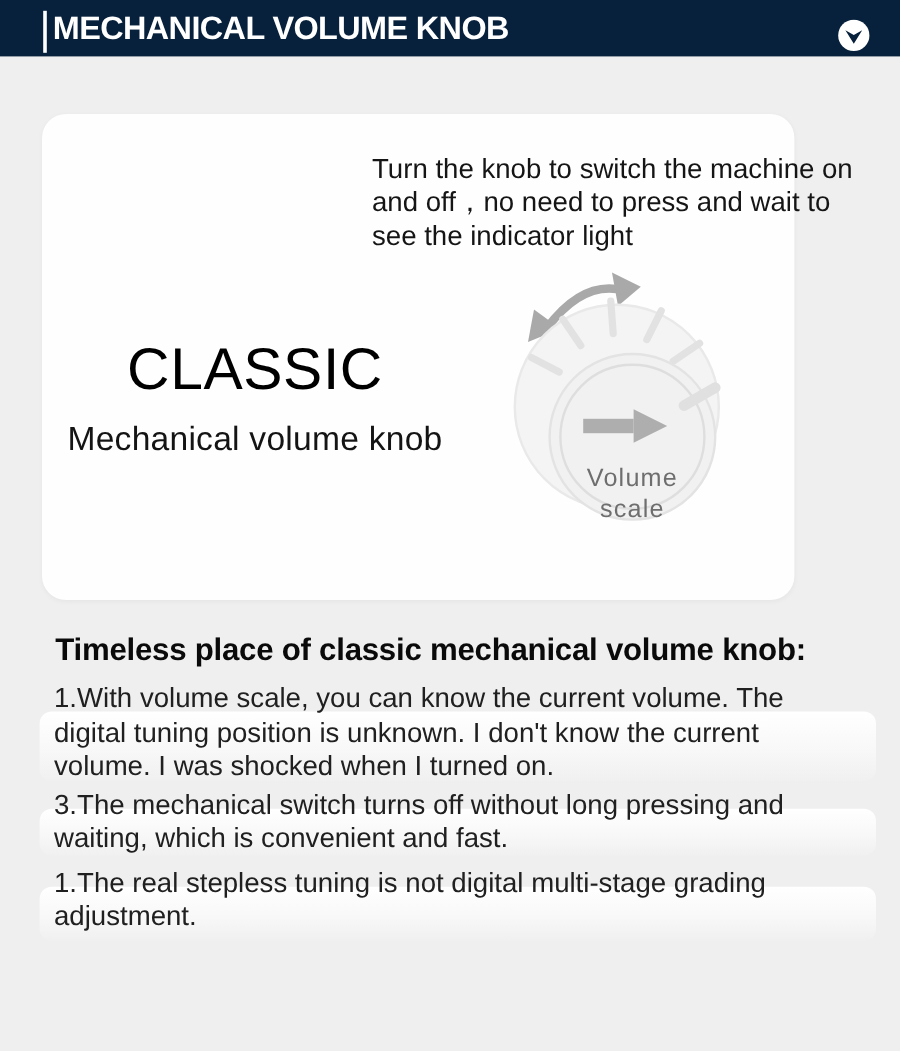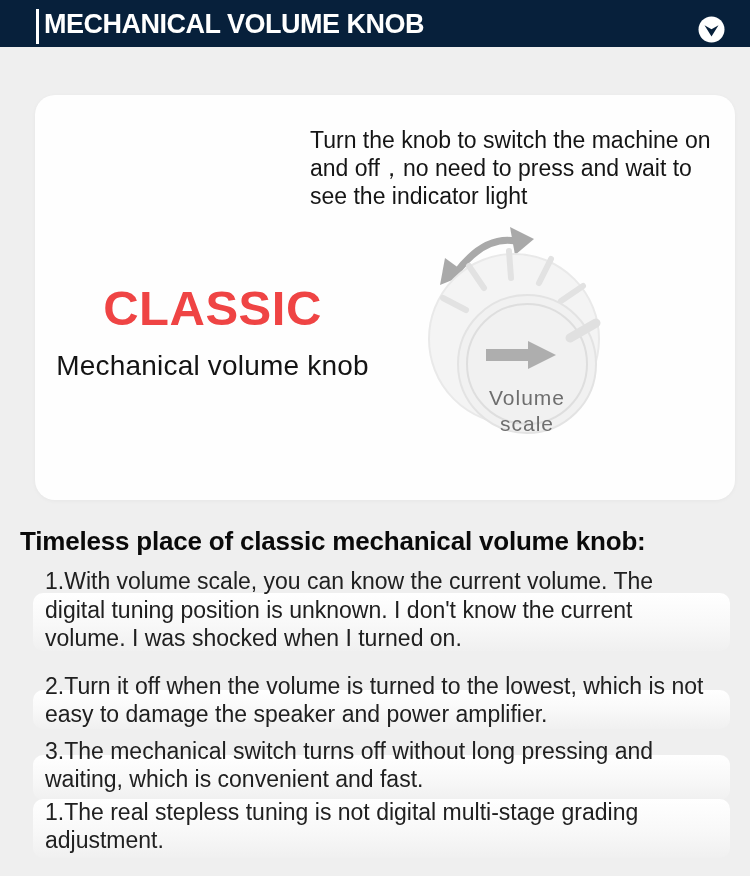--- a/index.html
+++ b/index.html
@@ -35,56 +35,56 @@
   .scroll-btn {
     position: absolute; left: 698px; top: 16px;
     width: 27px; height: 27px;
     padding: 0; border: none; background: transparent; cursor: pointer;
   }
   .scroll-btn svg { display: block; }
 
   
   .hero-card {
     position: absolute; left: 35px; top: 95px;
-    width: 700px; height: 405px;
+    width: 627px; height: 405px;
     background: #fefefe;
     border-radius: 20px;
     box-shadow: 0 1px 4px rgba(0,0,0,0.04);
   }
   .hero-caption {
     position: absolute; left: 275px; top: 31px;
     width: 402px;
     margin: 0;
     font-size: 23px; line-height: 28px;
     color: #151515;
   }
   .brand-block {
     position: absolute; left: 0; top: 185px;
     width: 355px; text-align: center;
   }
   .brand-title {
     margin: 0;
-    font-size: 49px; font-weight: bold;
+    font-size: 49px; font-weight: normal;
     letter-spacing: 0.5px;
-    color: #ef4444;
+    color: #000000;
   }
   .brand-subtitle {
     margin: 14px 0 0 0;
     font-size: 28px; font-weight: normal;
     color: #141414;
     letter-spacing: 0.2px;
   }
   .knob-illustration {
     position: absolute; left: 385px; top: 118px;
     width: 220px; height: 256px;
   }
 
   
   .benefits-heading {
-    position: absolute; left: 20px; top: 526px;
+    position: absolute; left: 46px; top: 526px;
     margin: 0;
     font-size: 26px; font-weight: bold;
     letter-spacing: -0.2px;
     color: #0a0a0a;
   }
   .benefits-list {
     position: absolute; left: 45px; top: 567px;
     width: 660px;
     margin: 0; padding: 0; list-style: none;
   }
@@ -94,21 +94,21 @@
     color: #202020;
   }
   .benefit .txt { position: relative; z-index: 1; }
   .benefit::before {
     content: "";
     position: absolute; left: -12px; right: -25px;
     border-radius: 10px;
     background: linear-gradient(180deg, #ffffff 0%, #f8f8f8 55%, #f0f0f0 100%);
     z-index: 0;
   }
-  .benefit:nth-child(1) { margin-bottom: 19px; }
+  .benefit:nth-child(1) { margin-bottom: 3px; }
   .benefit:nth-child(2) { margin-bottom: 8px; }
   .benefit:nth-child(3) { margin-bottom: 4px; }
   .benefit:nth-child(1)::before { top: 26px; bottom: 2px; }
   .benefit:nth-child(2)::before { top: 18px; bottom: 0px; }
   .benefit:nth-child(3)::before { top: 18px; bottom: -6px; }
   .benefit:nth-child(4)::before { top: 1px;  bottom: -3px; }
 </style>
 </head>
 <body>
 
@@ -168,21 +168,18 @@
   </svg>
 </div>
 
 <h3 class="benefits-heading">Timeless place of classic mechanical volume knob:</h3>
 
 <ul class="benefits-list">
   <li class="benefit">
     <span class="txt">1.With volume scale, you can know the current volume. The digital tuning position is unknown. I don't know the current volume. I was shocked when I turned on.</span>
   </li>
   <li class="benefit">
-    <span class="txt">2.Turn it off when the volume is turned to the lowest, which is not easy to damage the speaker and power amplifier.</span>
-  </li>
-  <li class="benefit">
     <span class="txt">3.The mechanical switch turns off without long pressing and waiting, which is convenient and fast.</span>
   </li>
   <li class="benefit">
     <span class="txt">1.The real stepless tuning is not digital multi-stage grading adjustment.</span>
   </li>
 </ul>
 
 </body></html>

